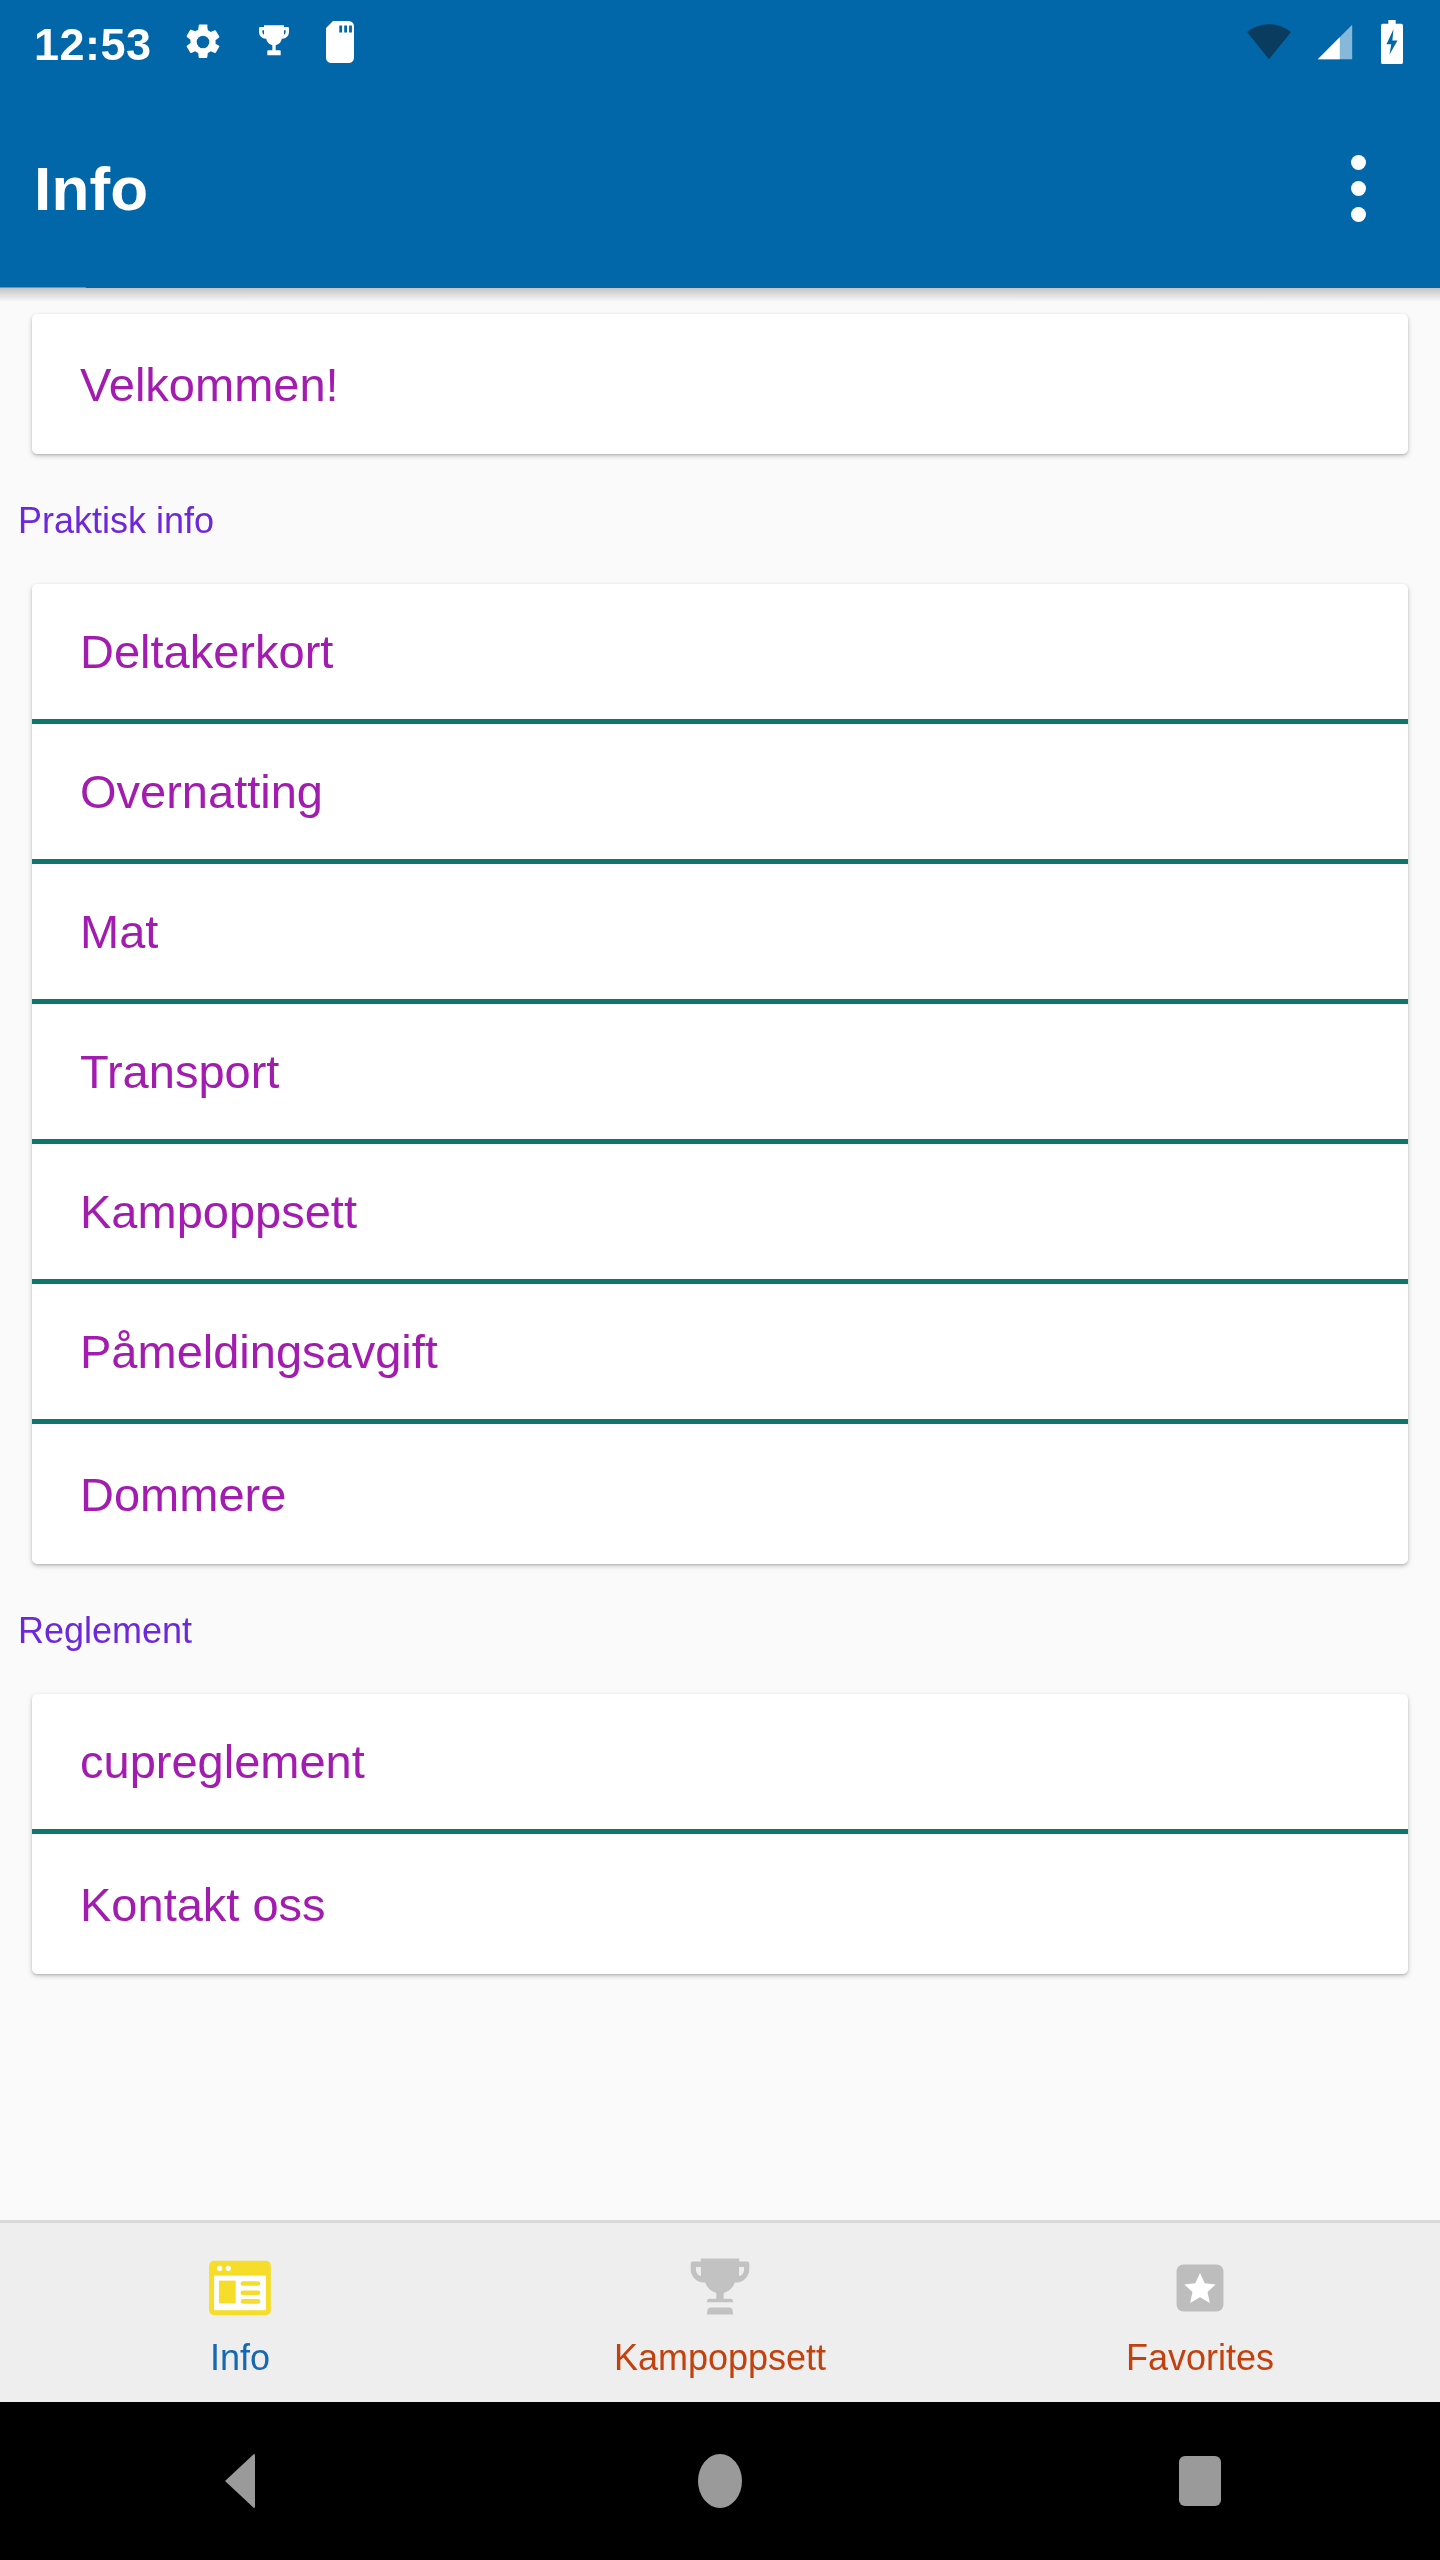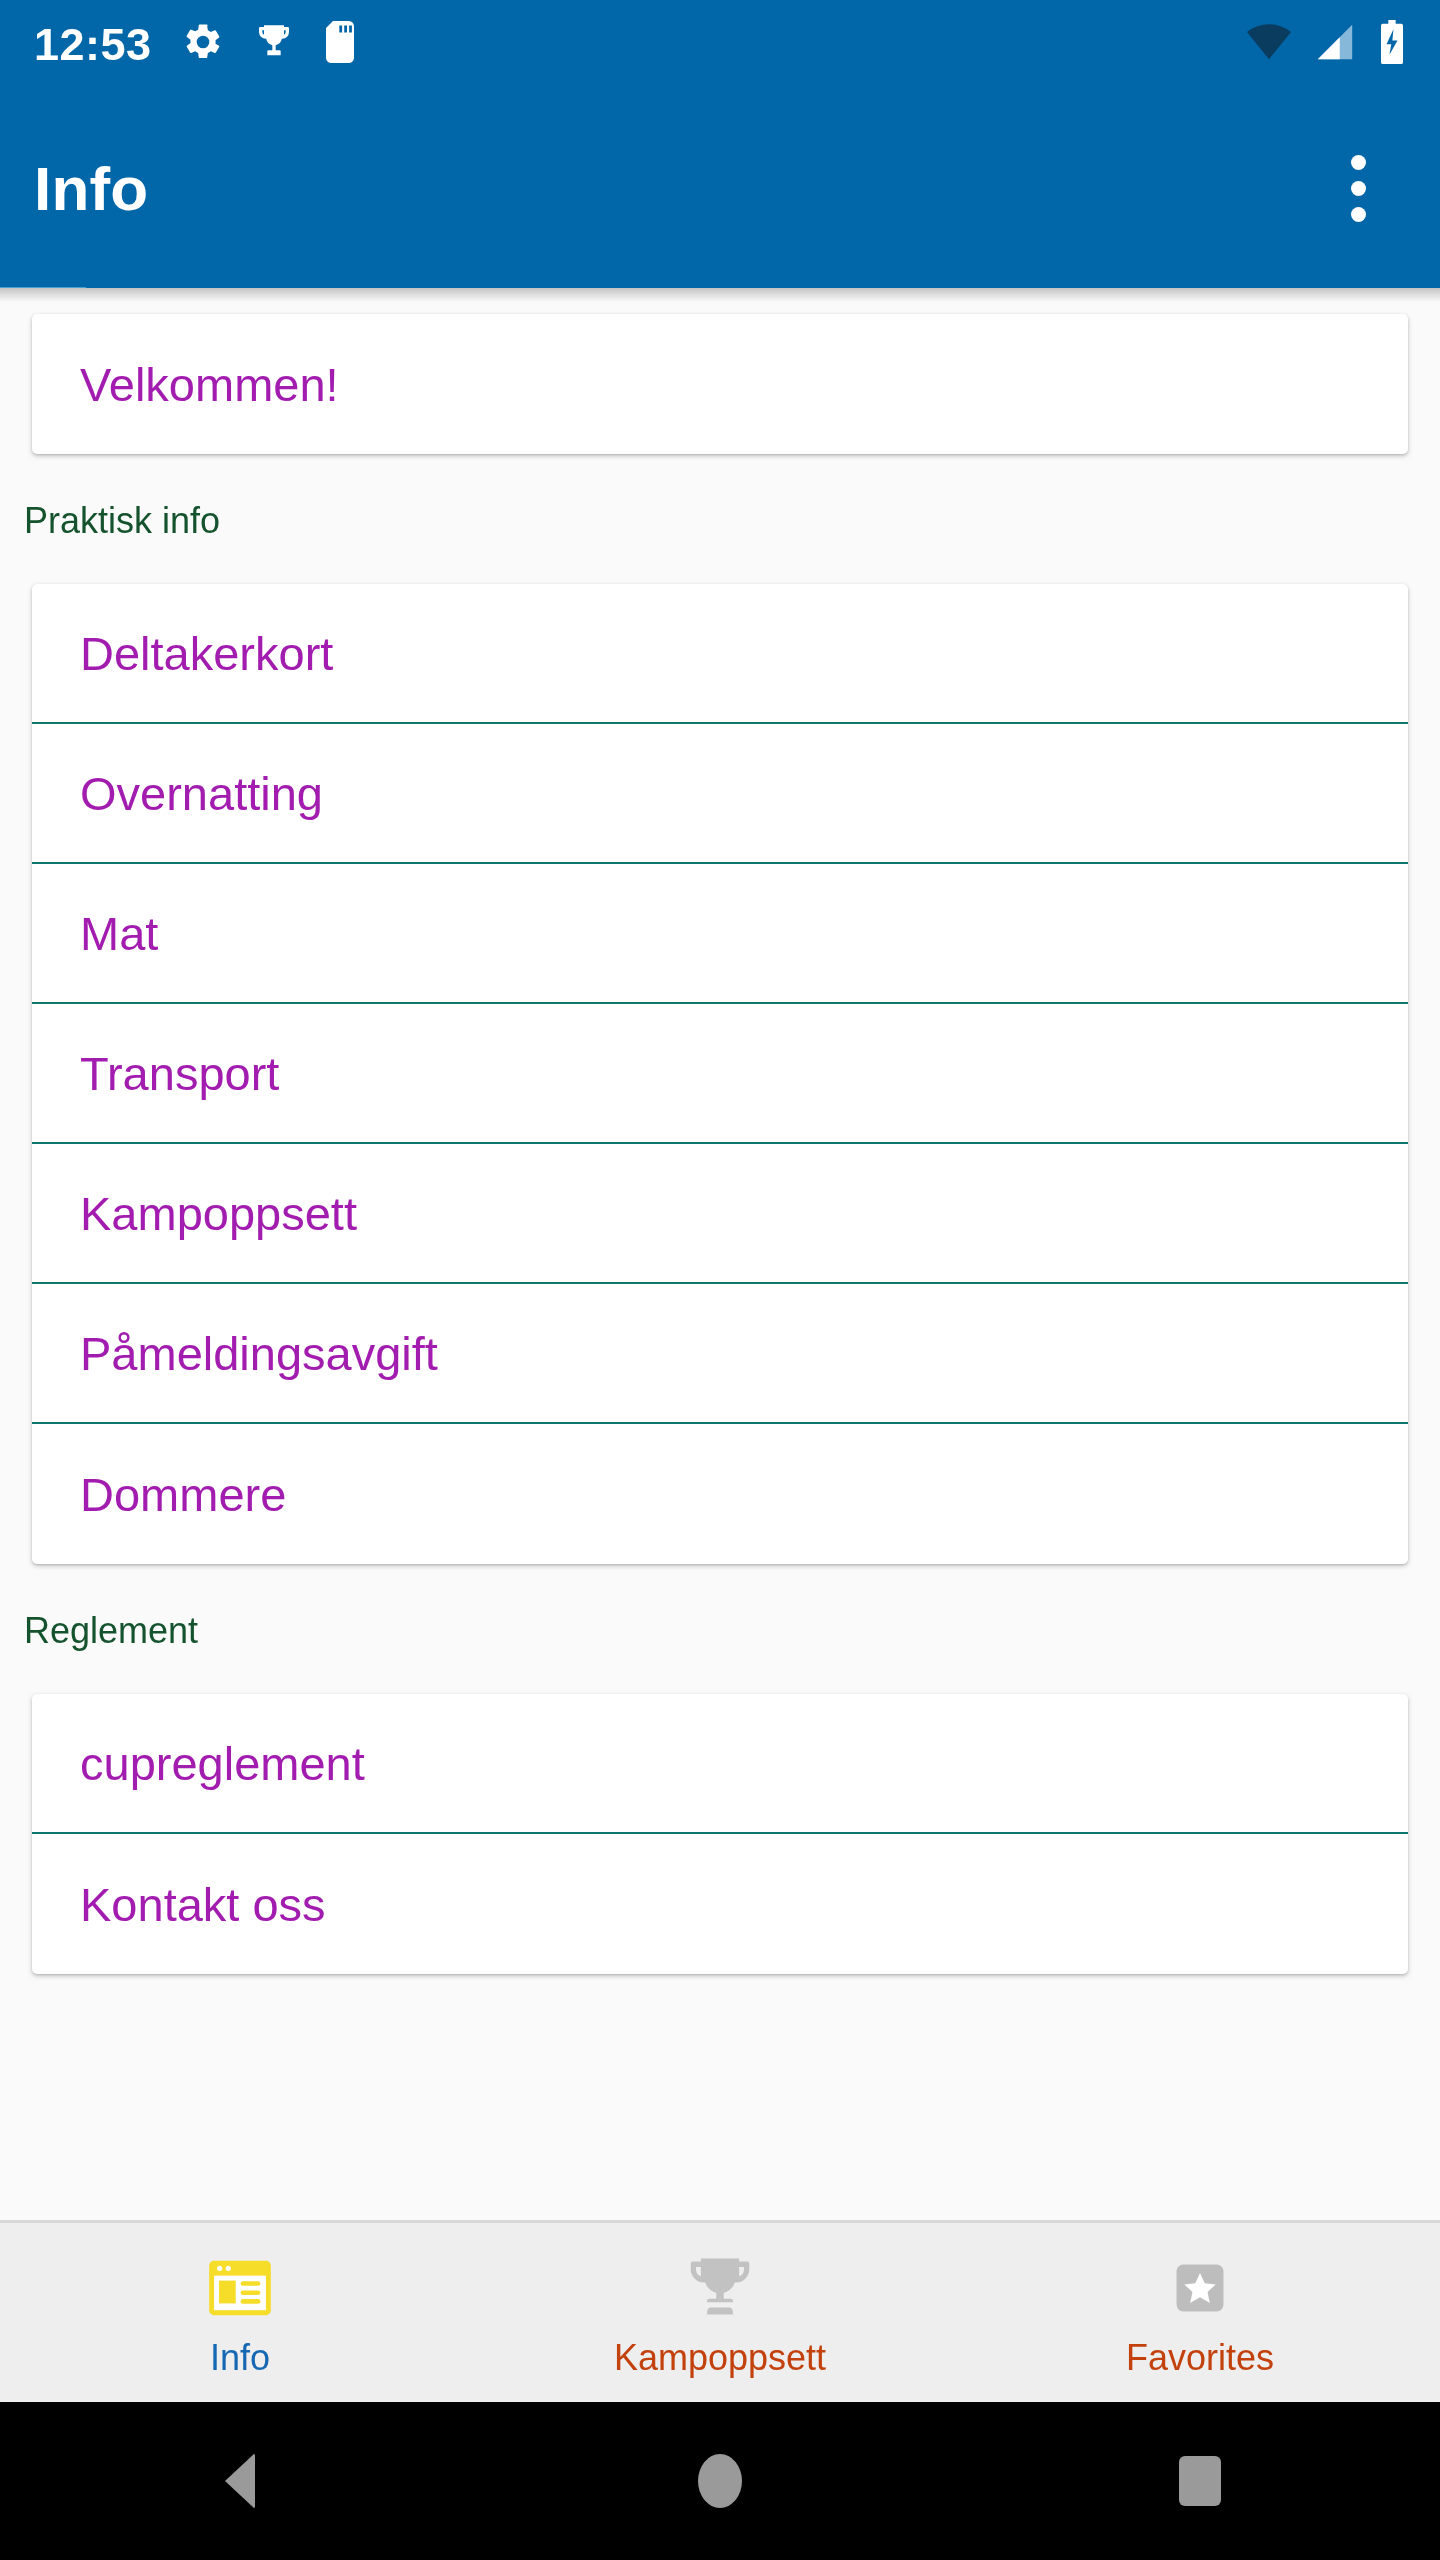--- a/index.html
+++ b/index.html
@@ -51,28 +51,28 @@
   .card {
     background:#ffffff; border-radius:5px;
     margin:14px 32px 0 32px;
     box-shadow:0 2px 5px rgba(0,0,0,0.22), 0 1px 2px rgba(0,0,0,0.12);
   }
   .card.first { margin-top:12px; }
 
   .row {
     height:140px; display:flex; align-items:center;
     padding:0 48px;
-    border-bottom:2px solid #0f766e;
+    border-bottom:5px solid #0f766e;
   }
   .row:last-child { border-bottom:none; }
   .row-label { font-size:47px; color:#a21caf; line-height:1; }
 
   .section-header {
-    padding:46px 0 28px 24px;
-    font-size:36px; color:#14532d;
+    padding:46px 0 28px 18px;
+    font-size:36px; color:#6d28d9;
   }
   .bottomnav {
     flex:0 0 auto; height:182px; background:#eeeeee;
     border-top:3px solid #d8d8d8;
     display:flex; align-items:center;
   }
   .navtab {
     flex:1 1 0; height:100%;
     display:flex; flex-direction:column; align-items:center; justify-content:center; gap:14px;
   }

